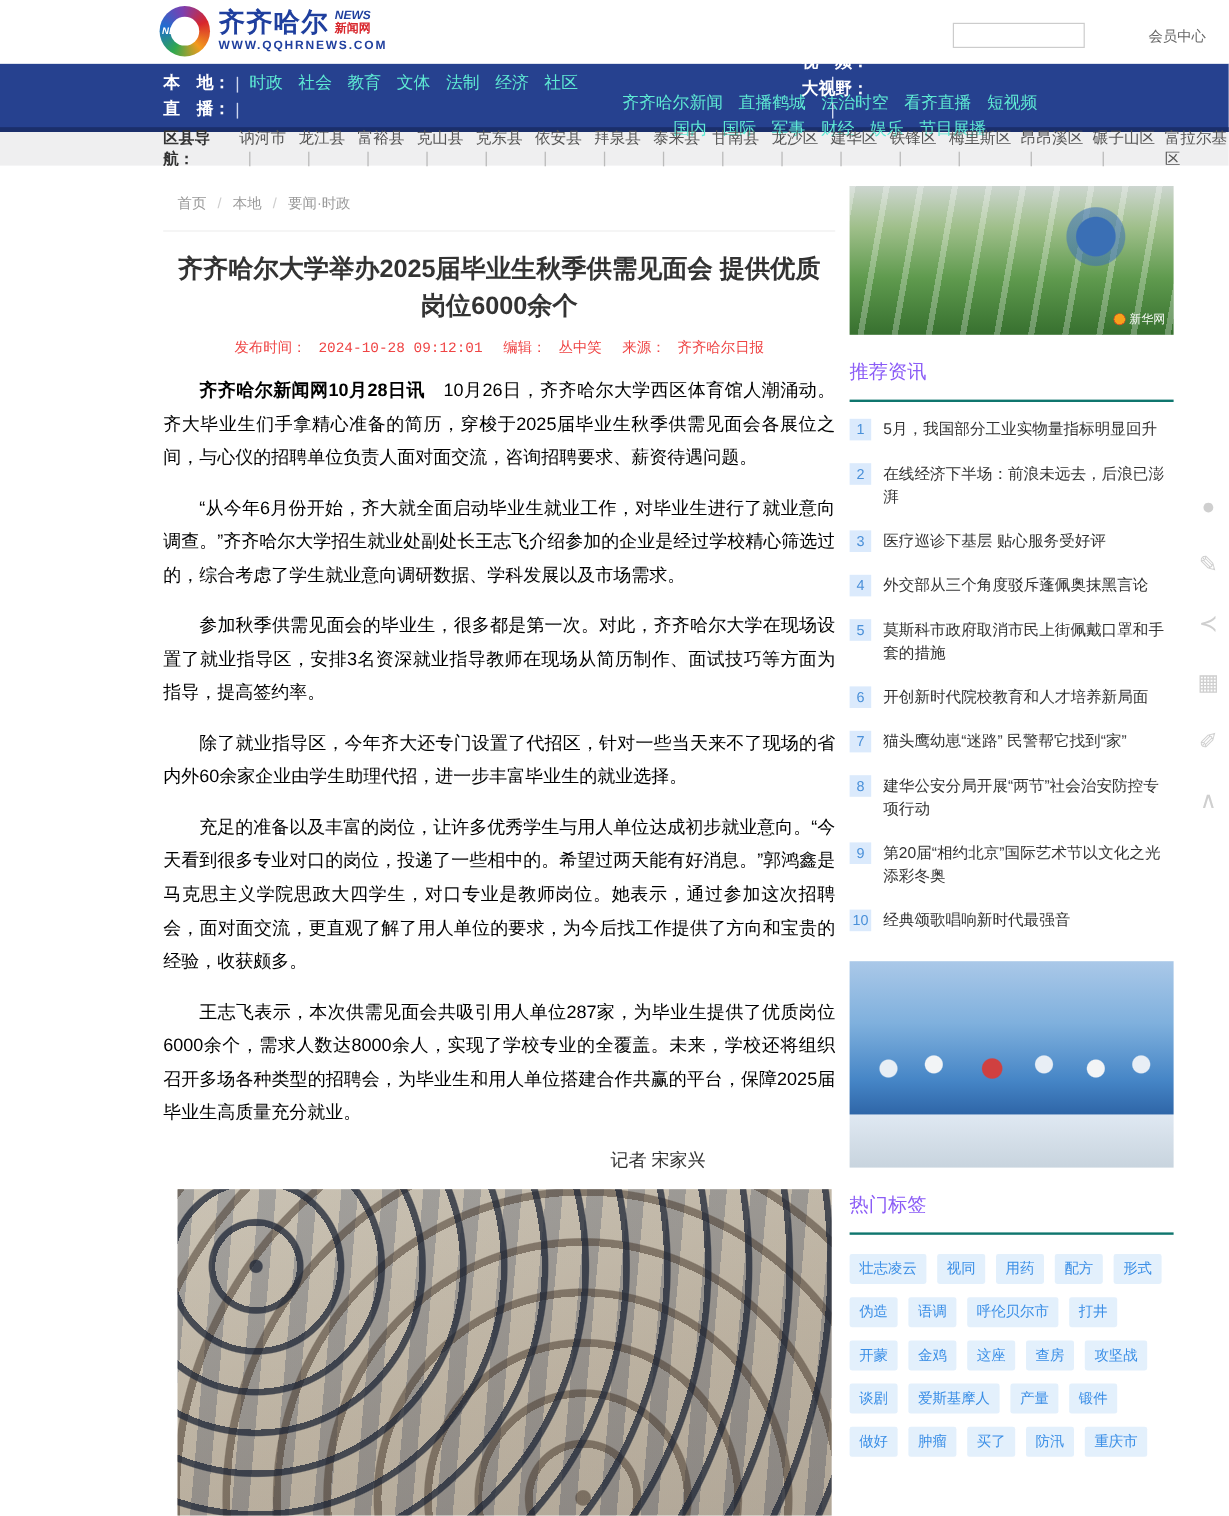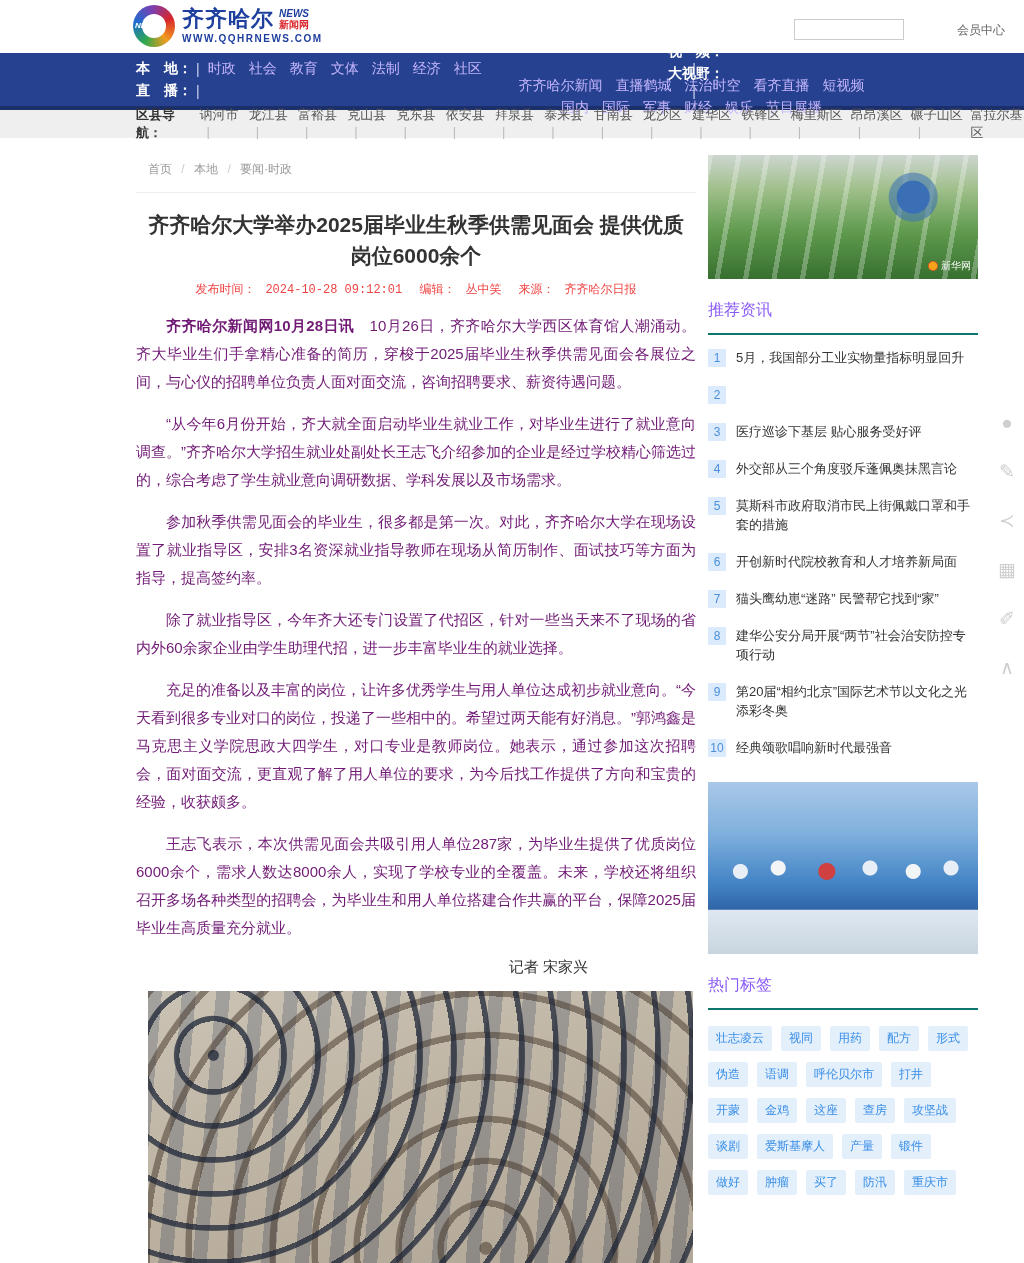--- a/index.html
+++ b/index.html
@@ -27,21 +27,21 @@
   .member-link { position:absolute; right:19px; top:22px; font-size:12px; color:#666; cursor:pointer; }
 
   
   .mainnav { background:#26418f; border-bottom:4px solid #1b2f6b; padding:5px 0 4px; }
   .nav-inner { margin-left:136px; width:842px; }
   .nav-row { display:flex; align-items:center; height:22px; font-size:14px; color:#fff; }
   .nav-group { display:flex; align-items:center; }
   .nav-group.right { margin-left:auto; margin-right:100px; width:360px;flex-direction:column; }
   .nav-label { font-weight:bold; margin-right:4px; white-space:pre; }
   .nav-pipe { margin-right:8px; color:#cdd6ee; }
-  .nav-link { color:#c4b5fd; text-decoration:none; margin-right:13px; cursor:pointer; white-space:nowrap; }
+  .nav-link { color:#5eead4; text-decoration:none; margin-right:13px; cursor:pointer; white-space:nowrap; }
 
   
   .districtbar { background:#efeff0; height:28px; display:flex; align-items:center;
     padding-left:136px; font-size:13px; color:#555; }
   .district-label { font-weight:bold; color:#333; margin-right:10px; }
   .district-item a { color:#555; text-decoration:none; cursor:pointer; }
   .district-item .sep { color:#bbb; margin:0 7px; }
   .district-item:last-child .sep { display:none; }
 
   
@@ -52,21 +52,21 @@
   
   .breadcrumb { font-size:12px; color:#999; padding:6px 12px 14px; border-bottom:1px solid #eee; }
   .breadcrumb a { color:#999; text-decoration:none; cursor:pointer; }
   .crumb-sep { margin:0 6px; color:#ccc; }
 
   
   .article-title { font-size:21px; font-weight:bold; color:#333; text-align:center;
     line-height:31px; margin:16px 8px 10px; }
   .article-meta { text-align:center; font-size:12px; color:#ef4444; margin-bottom:10px;font-family:Liberation Mono, monospace; }
   .article-meta span { margin:0 5px; }
-  .body-p { font-size:15px; line-height:28px; color:#701a75; text-indent:2em;
+  .body-p { font-size:15px; line-height:28px; color:#000000; text-indent:2em;
     text-align:justify; margin-top:14px; }
   .reporter-line { font-size:15px; text-align:right; padding-right:108px; margin-top:16px; }
 
   .article-photo { width:545px; height:402px; margin:14px 0 0 12px;
     background:
       repeating-radial-gradient(circle at 12% 16%, rgba(30,38,54,.75) 0 5px, transparent 6px 34px),
       repeating-radial-gradient(circle at 62% 64%, rgba(66,52,40,.5) 0 6px, transparent 7px 42px),
       repeating-linear-gradient(95deg, rgba(66,78,102,.28) 0 14px, rgba(205,196,180,.28) 14px 34px),
       linear-gradient(165deg,#c9c2b4 0%,#b4a998 45%,#9b9184 100%); }
 
@@ -309,20 +309,21 @@
     <div class="side-title">推荐资讯</div>
     <div class="rec-list">
 
         <div class="rec-item">
           <span class="rec-num">1</span>
           <span class="rec-text">5月，我国部分工业实物量指标明显回升</span>
         </div>
 
         <div class="rec-item">
           <span class="rec-num">2</span>
+          <span class="rec-text">在线经济下半场：前浪未远去，后浪已澎湃</span>
         </div>
 
         <div class="rec-item">
           <span class="rec-num">3</span>
           <span class="rec-text">医疗巡诊下基层 贴心服务受好评</span>
         </div>
 
         <div class="rec-item">
           <span class="rec-num">4</span>
           <span class="rec-text">外交部从三个角度驳斥蓬佩奥抹黑言论</span>

